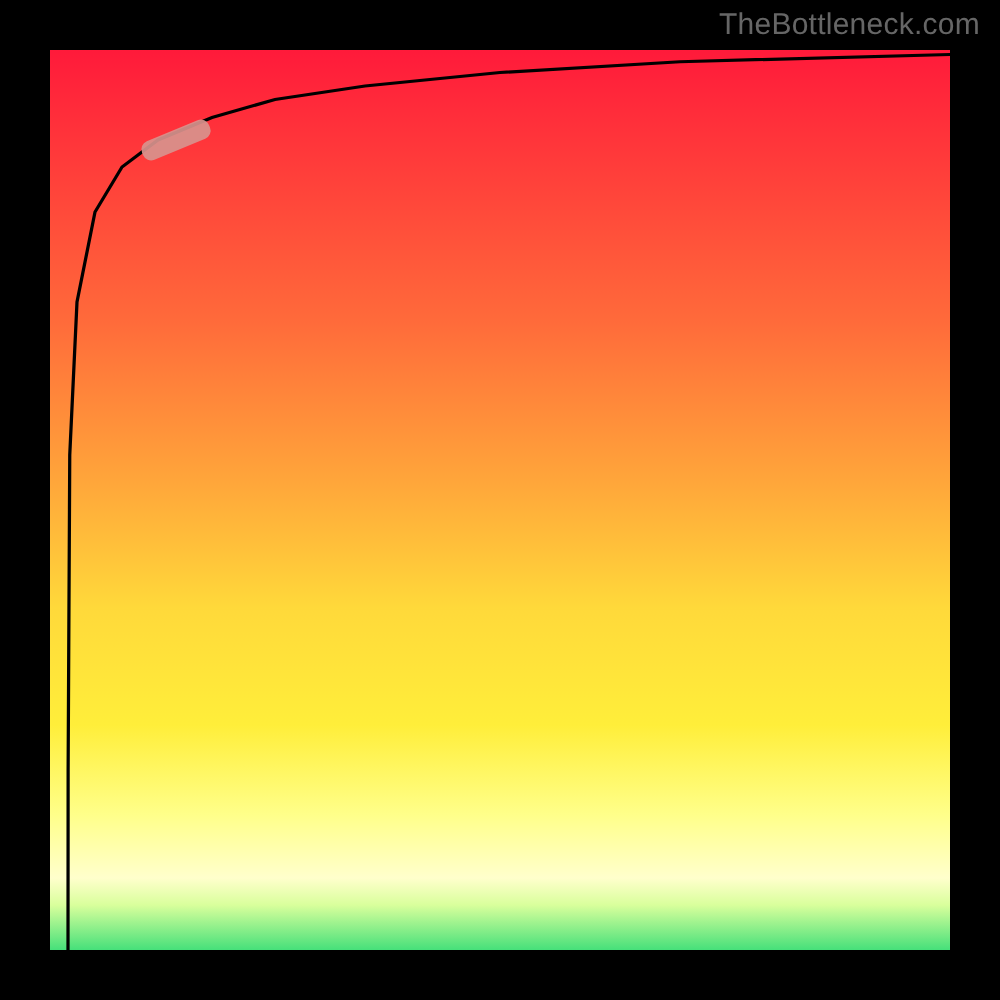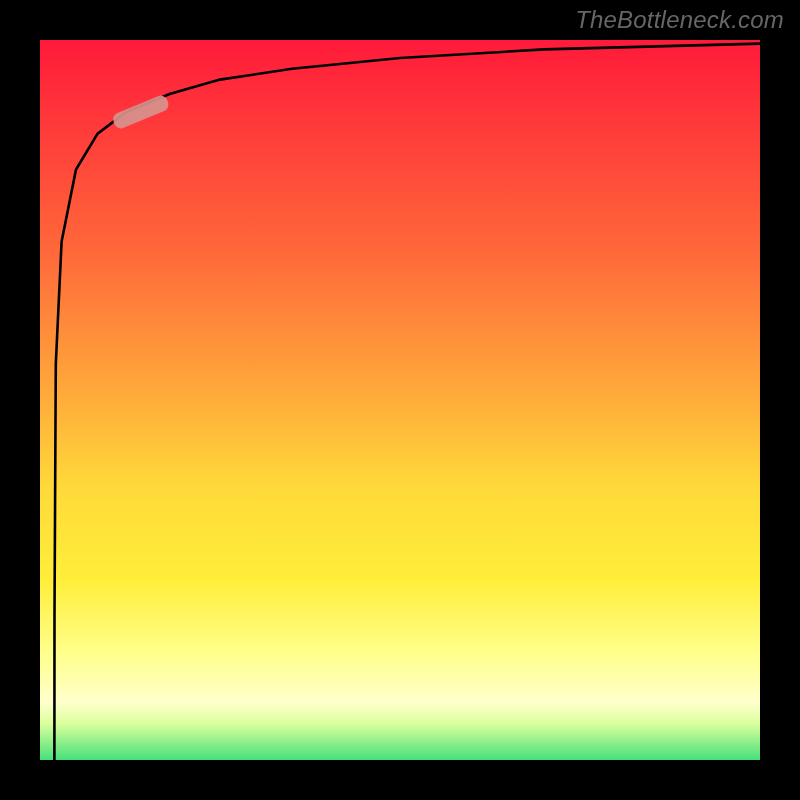--- a/index.html
+++ b/index.html
@@ -17,21 +17,20 @@
     background: #000;
   }
   .watermark {
     position: absolute;
     top: 6px;
     right: 16px;
     font-family: Arial, Helvetica, sans-serif;
     font-size: 24px;
     color: #666;
     letter-spacing: 0.2px;
-    font-style: italic;
   }
   .plot-area {
     position: absolute;
     left: 40px;
     top: 40px;
     width: 720px;
     height: 720px;
     
     background: linear-gradient(to bottom,
       #ff1a3a 0%,

